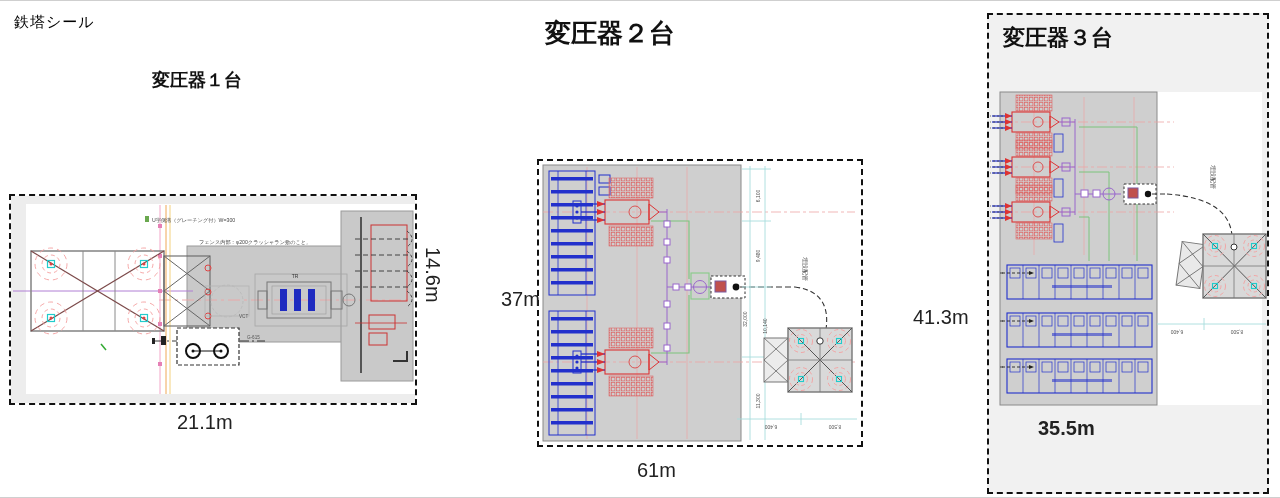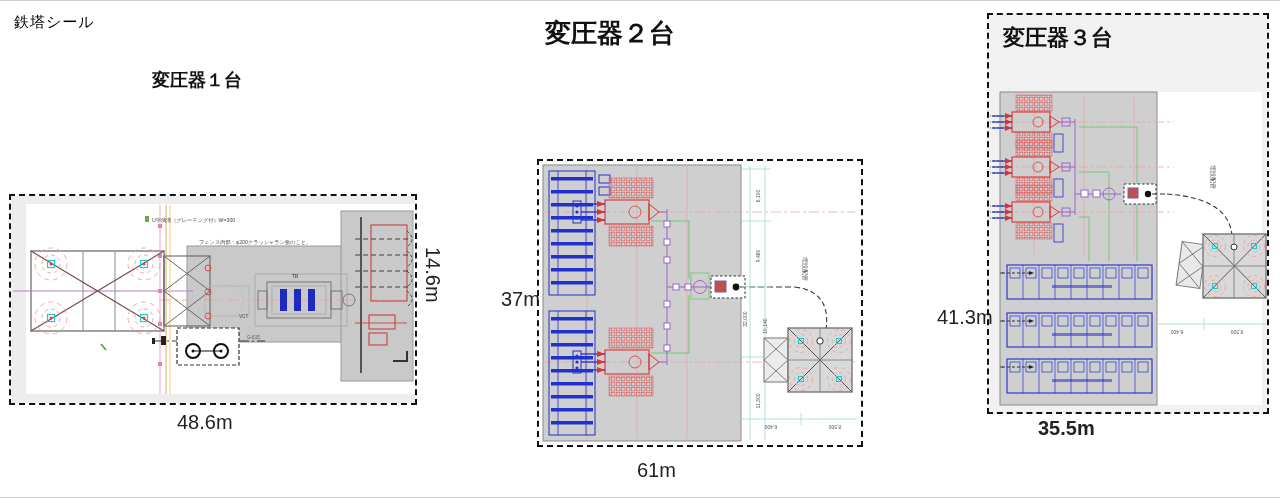--- a/index.html
+++ b/index.html
@@ -7,27 +7,27 @@
        font-family:"Liberation Sans","DejaVu Sans",sans-serif;color:#222;}
   .edge-line{position:absolute;left:0;width:1280px;height:1px;background:#cfcfcf;}
   .corner-label{position:absolute;left:14px;top:13px;font-size:15px;color:#000000;letter-spacing:1px;}
   .fig-title{position:absolute;font-weight:bold;color:#111;white-space:nowrap;}
   #title1{left:152px;top:68px;font-size:18px;}
   #title2{left:545px;top:16px;font-size:26px;}
   #title3{left:14px;top:8px;font-size:22px;}
   .cad-box{position:absolute;border:2px dashed #111;background:#fff;box-sizing:border-box;}
   #box1{left:9px;top:194px;width:408px;height:211px;}
   #box2{left:537px;top:159px;width:326px;height:288px;}
-  #box3{left:987px;top:13px;width:282px;height:401px;background:#f1f1f1;}
+  #box3{left:987px;top:13px;width:282px;height:481px;background:#f1f1f1;}
   .dim{position:absolute;font-size:20px;color:#222;white-space:nowrap;}
   #dim1w{left:177px;top:411px;}
   #dim1h{left:444px;top:247px;transform:rotate(90deg);transform-origin:top left;}
   #dim2h{left:474px;top:288px;margin-left:27px;}
   #dim2w{left:637px;top:459px;}
-  #dim3h{left:913px;top:306px;margin-left:24px;}
+  #dim3h{left:913px;top:306px;}
   #dim3w{left:1038px;top:417px;font-weight:bold;}
   svg{display:block;font-family:"Liberation Sans","DejaVu Sans",sans-serif;}
   .cad-svg{position:absolute;left:0;top:0;}
 </style>
 </head>
 <body>
 
 <div class="edge-line" style="top:0"></div>
 <div class="edge-line" style="top:497px"></div>
 
@@ -143,21 +143,21 @@
       <path d="M66,40 q10,8 0,16" fill="none" stroke="#444" stroke-dasharray="3,2"></path>
       <path d="M66,60 q10,8 0,16" fill="none" stroke="#444" stroke-dasharray="3,2"></path>
       <path d="M66,80 q10,8 0,16" fill="none" stroke="#444" stroke-dasharray="3,2"></path>
       <rect x="28" y="104" width="26" height="14" fill="none" stroke="#c33"></rect>
       <rect x="28" y="122" width="18" height="12" fill="none" stroke="#c33"></rect>
       <line x1="14" y1="112" x2="66" y2="112" stroke="#c33" stroke-width="0.8"></line>
       <path d="M52,150 h14 v-10" fill="none" stroke="#333" stroke-width="2"></path>
     </g>
   </svg>
 </div>
-<div class="dim" id="dim1w">48.6m</div>
+<div class="dim" id="dim1w">21.1m</div>
 <div class="dim" id="dim1h">14.6m</div>
 
 <div class="cad-box" id="box2">
   <svg class="cad-svg" width="322" height="284" viewBox="0 0 322 284">
     <defs>
       <pattern id="rd2" width="5" height="5" patternUnits="userSpaceOnUse">
         <rect x="0.5" y="0.5" width="3.4" height="3.4" fill="none" stroke="#d66" stroke-width="0.7"></rect>
       </pattern>
       <g id="cc2">
         <circle r="6.5" fill="none" stroke="#f4a0a0" stroke-width="0.9" stroke-dasharray="3.5,2.5"></circle>

